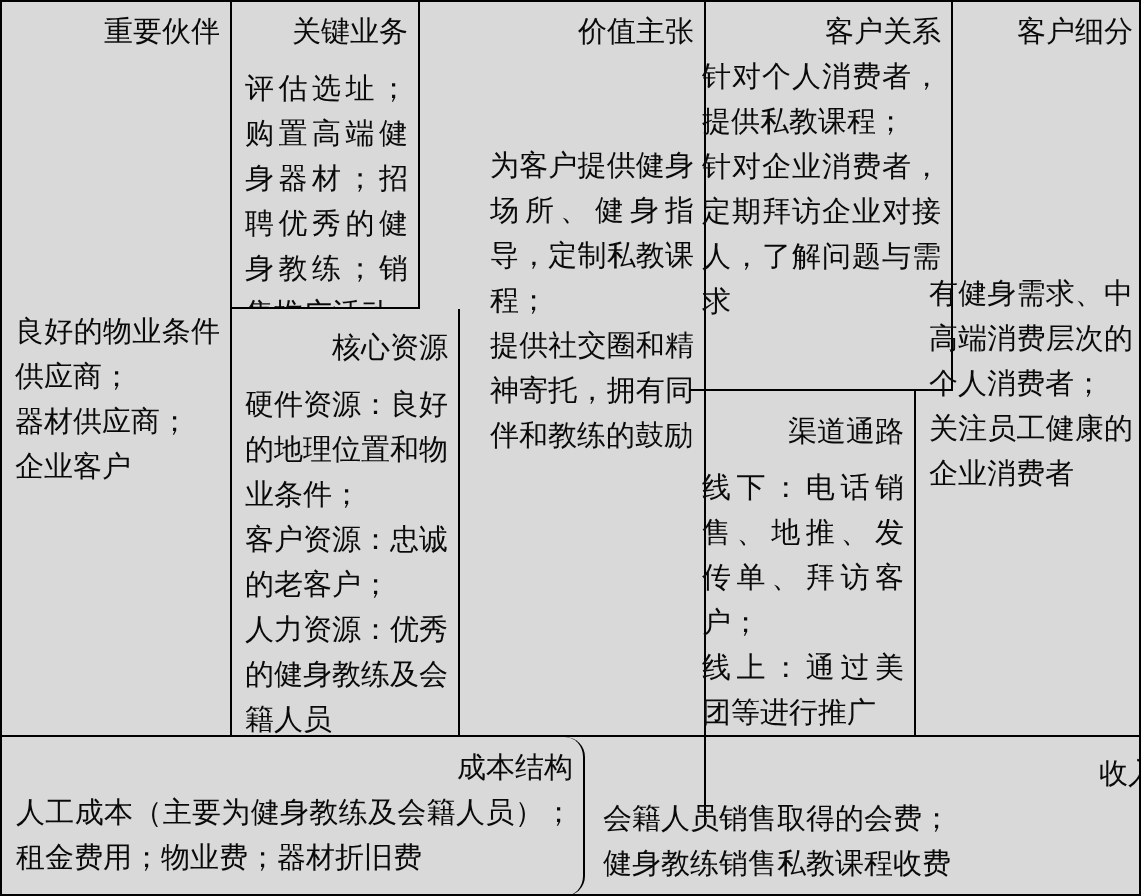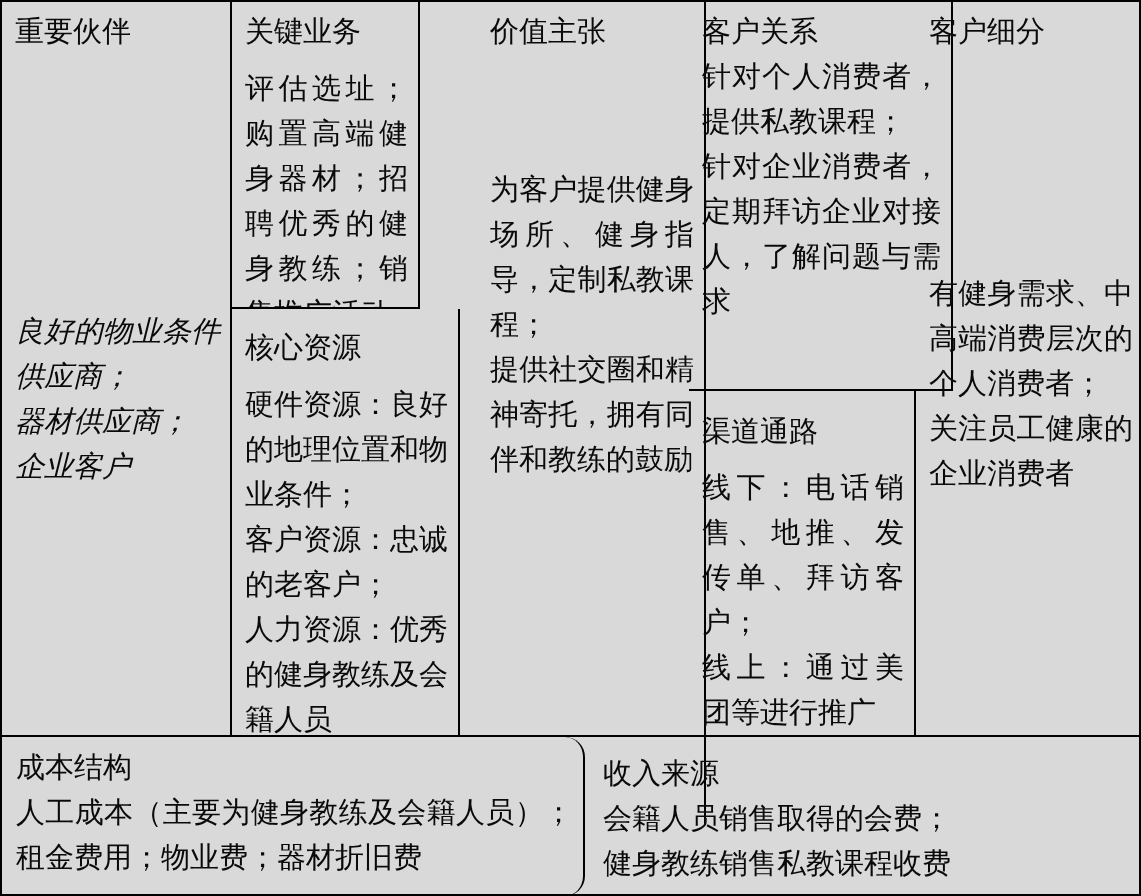--- a/index.html
+++ b/index.html
@@ -21,41 +21,41 @@
     position: absolute;
     box-sizing: border-box;
     padding: 7px 10px 6px 13px;
     font-size: 29px;
     line-height: 45px;
     text-align: justify;
     text-justify: inter-ideograph;
     overflow: hidden;
   }
   .cell p { margin: 0; }
-  .cell .hdr { text-align: left; }
+  .cell .hdr { text-align: right; }
 
   
   .c-partners   { left: 0;    top: 0;    width: 230px; height: 733px; border-right: 2px solid #000; }
   .c-keyact     { left: 230px; top: 0;   width: 188px; height: 307px; border-right: 2px solid #000; border-bottom: 2px solid #000; }
   .c-resources  { left: 230px; top: 307px; width: 228px; height: 426px; border-right: 2px solid #000; padding-top: 16px; }
   .c-value      { left: 475px; top: 0;   width: 229px; height: 823px; border-right: 2px solid #000; }
   .c-custrel    { left: 687px; top: 0;   width: 264px; height: 389px; border-right: 2px solid #000; border-bottom: 2px solid #000; }
   .c-channels   { left: 687px; top: 389px; width: 227px; height: 344px; border-right: 2px solid #000; padding-top: 18px; }
   .c-segments   { left: 914px; top: 0;   width: 227px; height: 733px; }
 
   
   .h-divider    { position: absolute; left: 0; top: 733px; width: 1137px; height: 2px; background: #000; }
   .c-cost       { left: 0;    top: 735px; width: 583px; height: 159px; border-right: 2px solid #000; padding-top: 8px; padding-left: 14px; border-radius: 20px; }
   .c-revenue    { left: 583px; top: 735px; width: 640px; height: 159px; padding-top: 14px; padding-left: 18px; }
 
   
-  .c-partners  .body { margin-top: 255px; font-style: italic; }
+  .c-partners  .body { margin-top: 255px; }
   .c-keyact    .body { margin-top: 12px; }
   .c-resources .body { margin-top: 12px; }
-  .c-value     .body { margin-top: 113px; }
+  .c-value     .body { margin-top: 89px; }
   .c-custrel   .body { margin-top: 0; }
   .c-channels  .body { margin-top: 11px; }
   .c-segments  .body { margin-top: 217px; }
   .c-cost      .body { margin-top: 0; }
   .c-revenue   .body { margin-top: 0; }
 </style>
 </head>
 <body>
 
 <div class="canvas">

